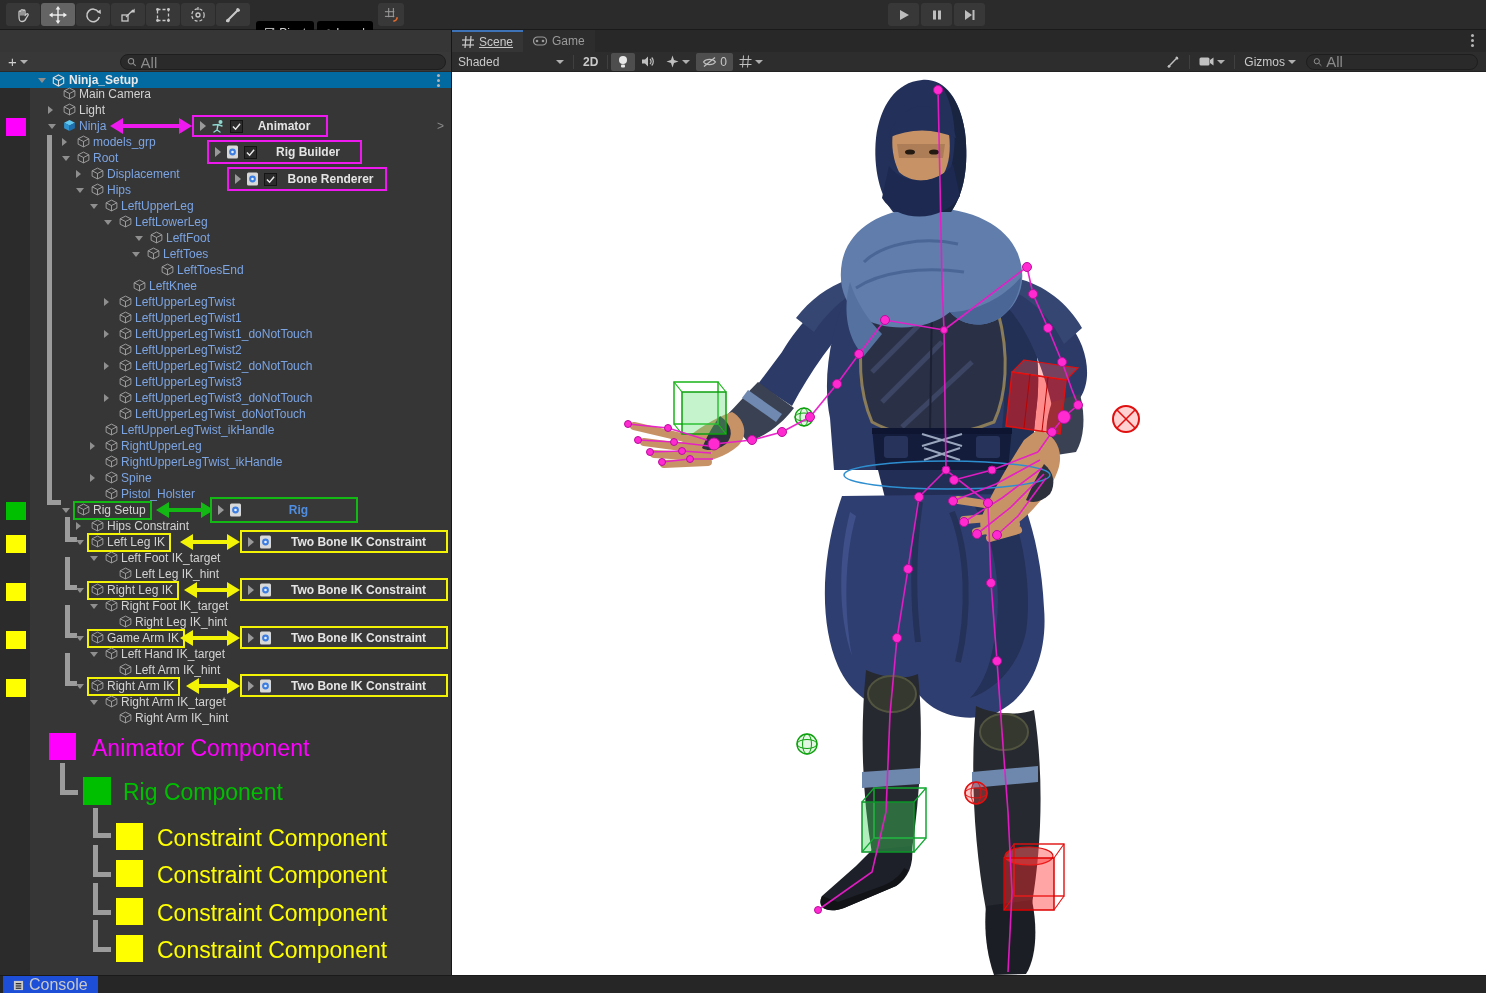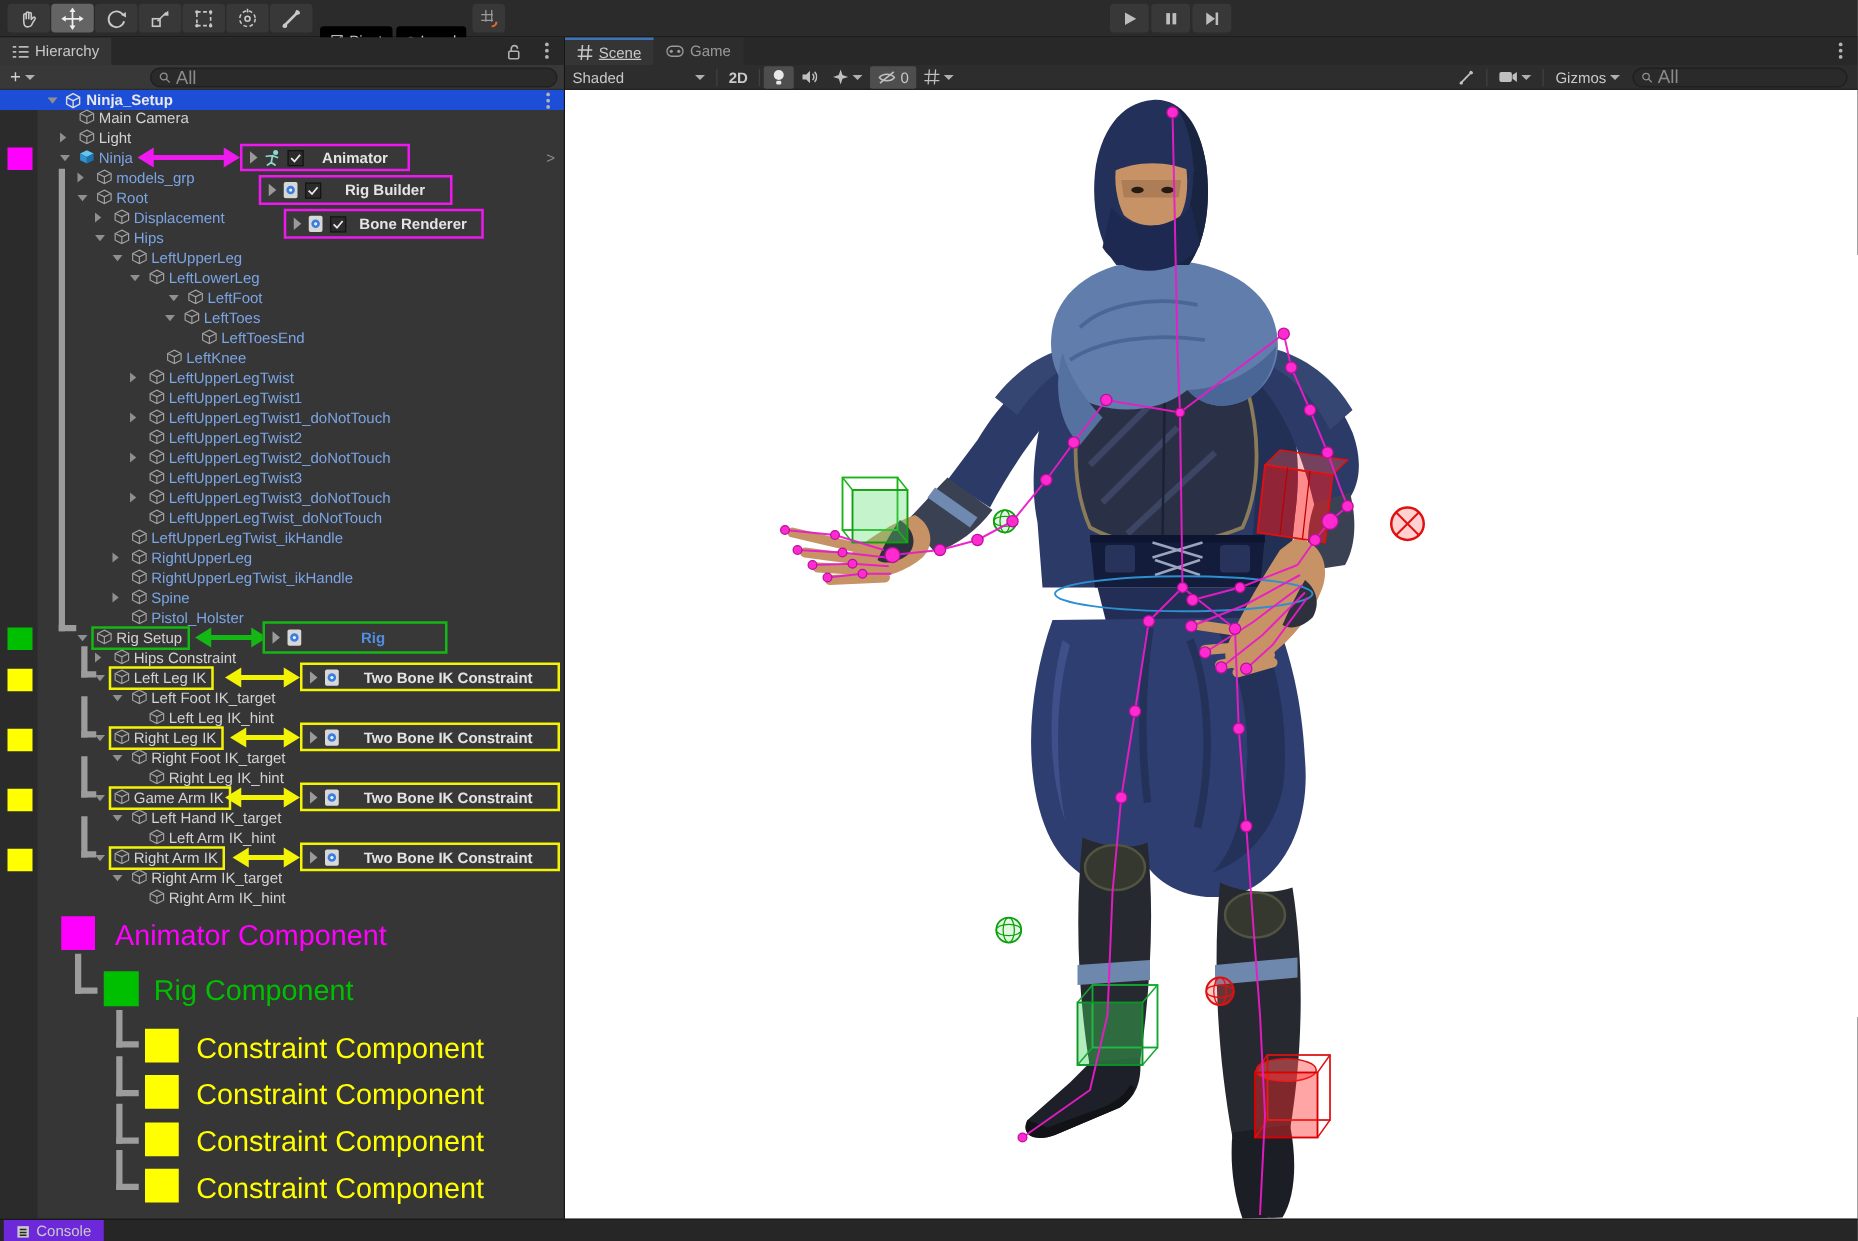--- a/index.html
+++ b/index.html
@@ -37,21 +37,21 @@
 
   .searchbox { position:absolute; height:16px; background:#2a2a2a; border:1px solid #1e1e1e;
                border-radius:9px; display:flex; align-items:center; padding:0 6px; gap:4px; }
   .searchbox input { background:transparent; border:none; outline:none; color:#bbb;
                      font-size:15px; width:100%; font-family:"Liberation Sans",sans-serif; }
   .searchbox input::placeholder { color:#8a8a8a; }
 
   
   #htoolrow { position:absolute; left:0; top:22px; width:452px; height:20px; background:#383838;
               border-bottom:1px solid #2a2a2a; }
-  #sceneheader { position:absolute; left:0; top:42px; width:452px; height:16px; background:#1d4ed8;
+  #sceneheader { position:absolute; left:0; top:42px; width:452px; height:16px; background:#0369a1;
                  display:flex; align-items:center; color:#e8e8e8; font-weight:bold; font-size:12px; }
   #gutter { position:absolute; left:0; top:58px; width:30px; bottom:0; background:#2b2b2b; }
   .trow { position:absolute; left:0; width:452px; height:16px; font-size:12px; }
   .tri-open { width:0; height:0; border-top:5px solid #8f8f8f; border-left:4px solid transparent;
               border-right:4px solid transparent; display:inline-block; }
   .tri-closed { width:0; height:0; border-left:5px solid #8f8f8f; border-top:4px solid transparent;
                 border-bottom:4px solid transparent; display:inline-block; }
   .lbl-b { color:#7ba4e3; } .lbl-w { color:#d2d2d2; }
   .rowbox { display:inline-flex; align-items:center; gap:3px; padding:0 4px 1px 2px;
             margin-top:-2px; border:2px solid transparent; }
@@ -88,22 +88,22 @@
   .stb.on { background:#4e4e4e; }
   .caret { width:0; height:0; border-top:4px solid #b0b0b0; border-left:4px solid transparent;
            border-right:4px solid transparent; display:inline-block; }
   .vsep { width:1px; height:14px; background:#404040; margin:0 3px; }
 
   #scenecanvas { position:absolute; left:0; top:42px; width:1034px; height:903px; background:#ffffff; }
 
   
   #consolebar { position:absolute; left:0; top:975px; width:1486px; height:18px; background:#262626;
                 border-top:1px solid #1a1a1a; }
-  #consoletab { position:absolute; left:3px; top:0; height:18px; padding:0 10px; background:#6d28d9;
-                display:flex; align-items:center; gap:5px; color:#c9c9c9; font-size:12px; }
+  #consoletab { position:absolute; left:3px; top:0; height:18px; padding:0 10px; background:#1d4ed8;
+                display:flex; align-items:center; gap:5px; color:#c9c9c9; font-size:16px; }
 </style>
 </head>
 <body>
 
 <div id="topbar">
   <div class="toolbtn" style="left:6px">
     <svg width="18" height="18" viewBox="0 0 18 18">
         <path d="M5 10 V6 a1 1 0 0 1 2 0 M7 9 V4.6 a1 1 0 0 1 2 0 M9 9 V5 a1 1 0 0 1 2 0 V9 M11 9.5 l1.6-1.6 a1 1 0 0 1 1.4 1.4 L12 12.5 c-.6 2-2 3-4 3 c-2.4 0-3-1.5-3-5" fill="none" stroke="#c8c8c8" stroke-width="1.3" stroke-linecap="round"></path>
       </svg>
   </div>
@@ -201,42 +201,20 @@
   </div>
   <div class="playbtn" style="left:954px">
     <svg width="13" height="12" viewBox="0 0 13 12">
         <polygon points="2,1 9,6 2,11" fill="#bdbdbd"></polygon>
         <rect x="9.5" y="1" width="2" height="10" fill="#bdbdbd"></rect>
       </svg>
   </div>
 </div>
 
 <div id="hierarchy">
-  <div class="tabbar">
-    <div class="tab">
-      <svg width="13" height="11" viewBox="0 0 13 11">
-          <g stroke="#b9b9b9" stroke-width="1.4">
-            <line x1="0" y1="1.5" x2="3" y2="1.5"></line>
-            <line x1="5" y1="1.5" x2="13" y2="1.5"></line>
-            <line x1="0" y1="5.5" x2="3" y2="5.5"></line>
-            <line x1="5" y1="5.5" x2="13" y2="5.5"></line>
-            <line x1="0" y1="9.5" x2="3" y2="9.5"></line>
-            <line x1="5" y1="9.5" x2="13" y2="9.5"></line>
-          </g>
-        </svg>
-      <span>Hierarchy</span>
-    </div>
-    <div class="abs" style="right:34px; top:5px">
-      <svg width="11" height="13" viewBox="0 0 11 13">
-          <rect x="1" y="6" width="8" height="6" rx="1" fill="none" stroke="#b0b0b0" stroke-width="1.3"></rect>
-          <path d="M3 6 V4 a2.5 2.5 0 0 1 5 0" fill="none" stroke="#b0b0b0" stroke-width="1.3"></path>
-        </svg>
-    </div>
-    <div class="kebab abs" style="right:12px; top:9px"></div>
-  </div>
 
   <div id="htoolrow">
     <div class="abs" style="left:8px; top:1px; color:#cfcfcf; font-size:15px; display:flex; align-items:center; gap:3px">
       <span>+</span>
         <span class="caret"></span>
     </div>
     <div class="searchbox" style="left:120px; top:2px; width:326px">
       <svg width="10" height="10" viewBox="0 0 12 12">
           <circle cx="5" cy="5" r="3.4" fill="none" stroke="#8f8f8f" stroke-width="1.3"></circle>
           <line x1="7.6" y1="7.6" x2="11" y2="11" stroke="#8f8f8f" stroke-width="1.3"></line>

